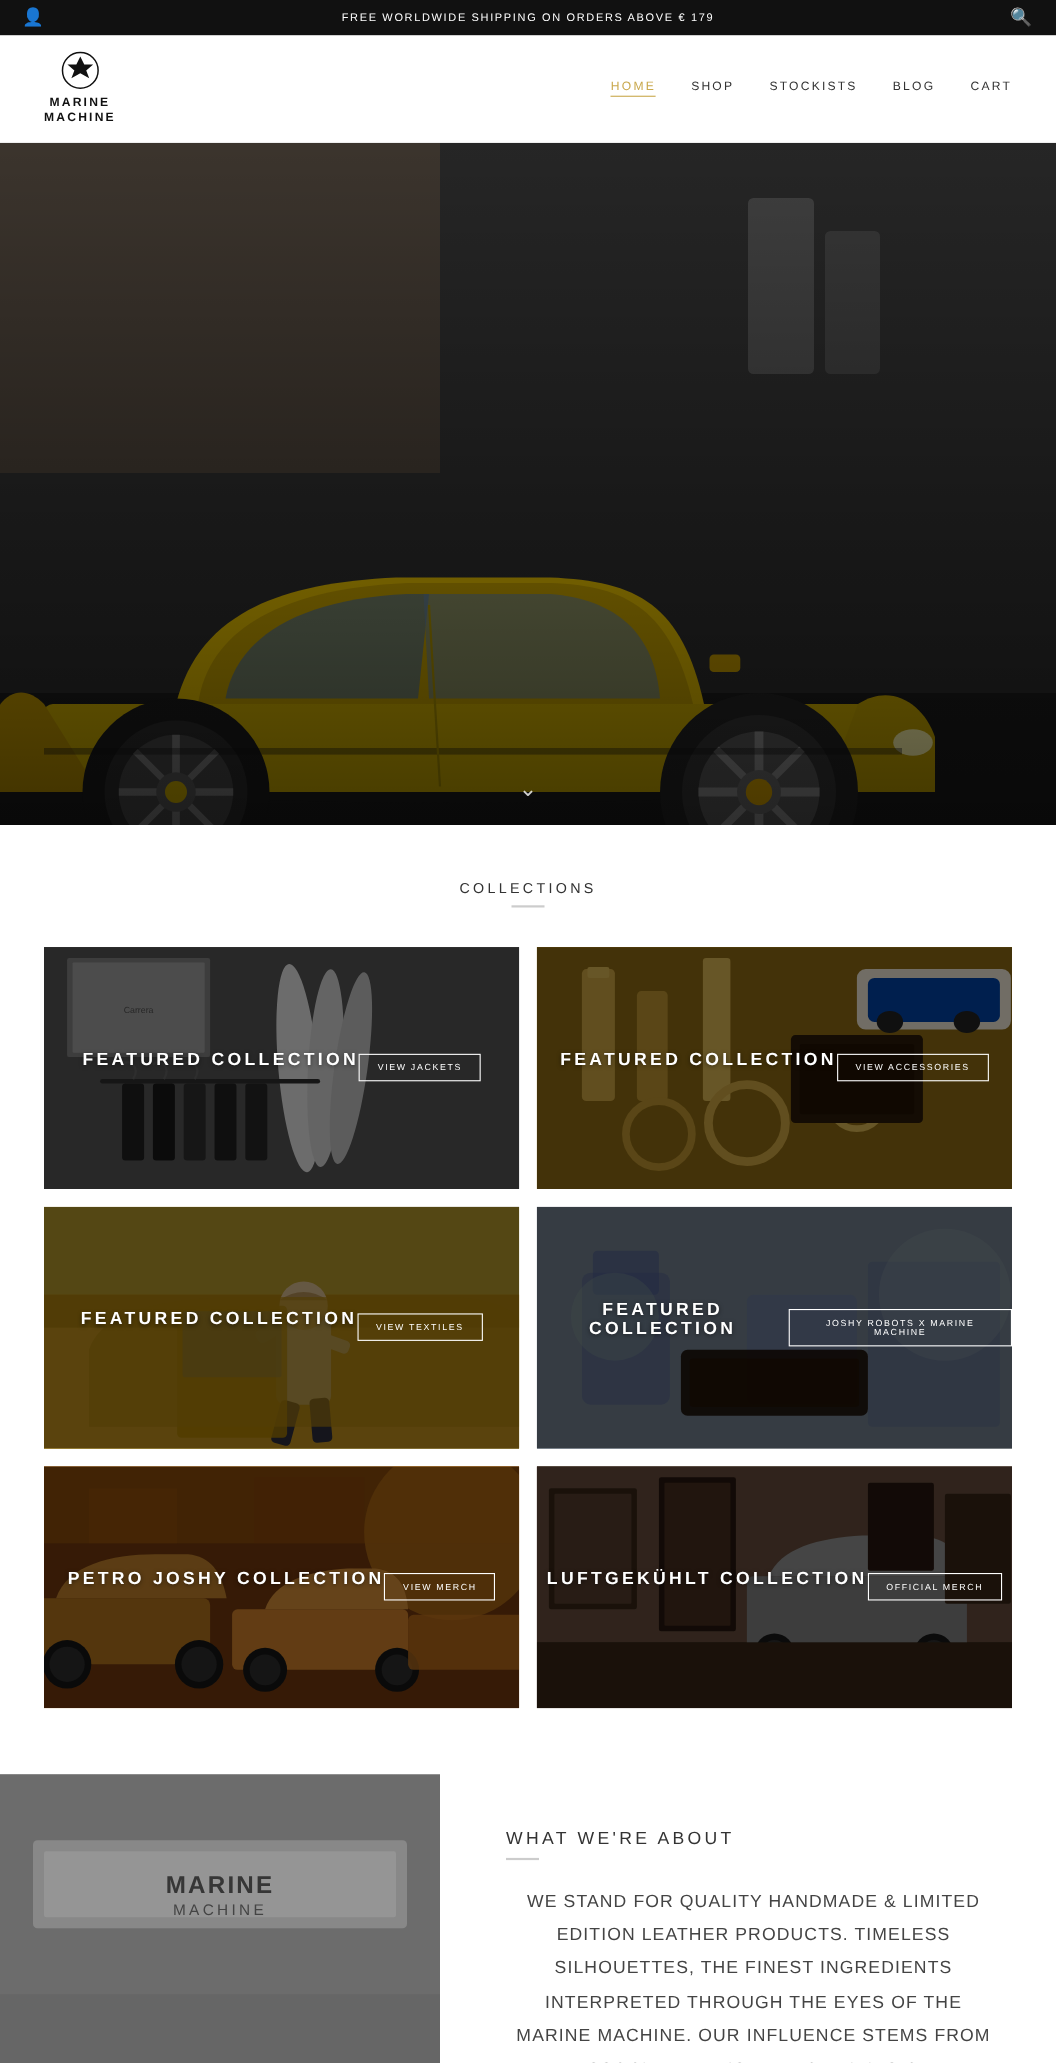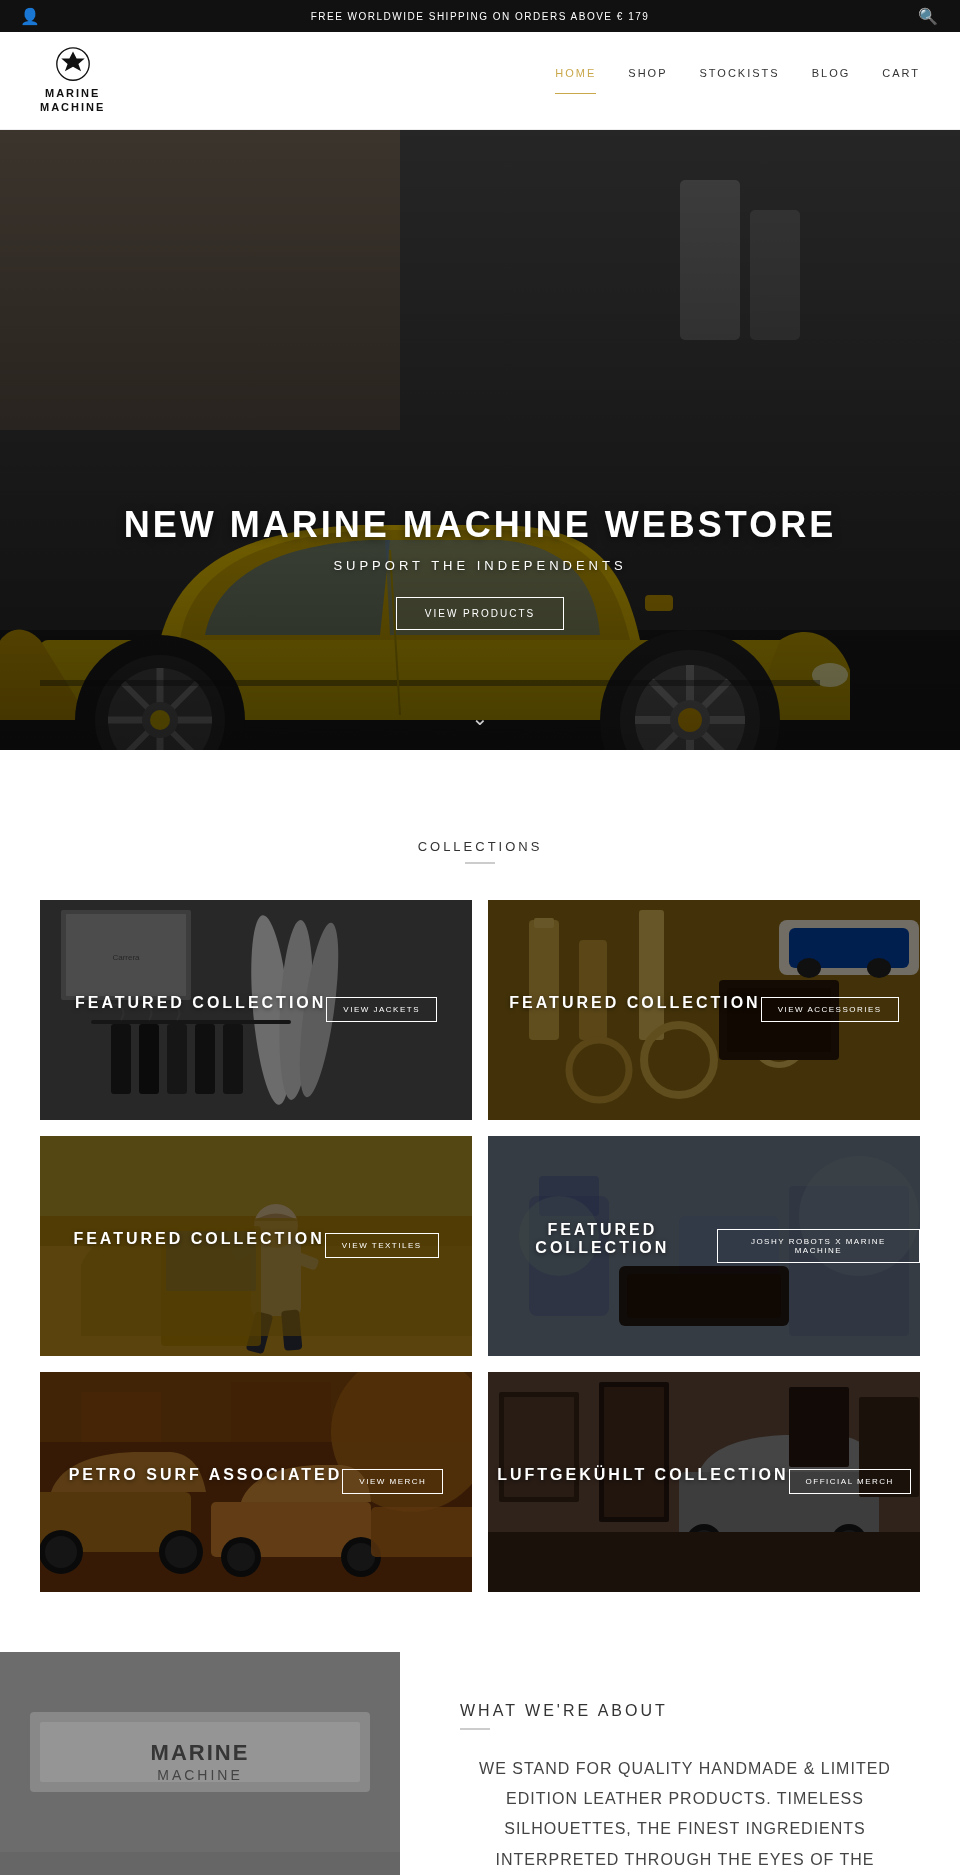--- a/index.html
+++ b/index.html
@@ -63,21 +63,21 @@
     nav a {
       font-size: 11px;
       letter-spacing: 2px;
       color: #333;
       text-decoration: none;
       font-weight: 500;
     }
     nav a.active {
       color: #c9a84c;
       border-bottom: 1px solid #c9a84c;
-      padding-bottom: 14px;
+      padding-bottom: 2px;
     }
 
     
     .hero {
       position: relative;
       width: 100%;
       height: 620px;
       overflow: hidden;
       background: #2a2a2a;
     }
@@ -120,21 +120,20 @@
       left: 50%;
       transform: translateX(-50%);
       color: #fff;
       font-size: 20px;
       opacity: 0.8;
     }
 
     
     .collections-section {
       padding: 50px 40px 40px;
-      margin-top: 39px;
     }
     .section-title {
       text-align: center;
       font-size: 13px;
       letter-spacing: 3px;
       color: #333;
       margin-bottom: 8px;
     }
     .section-divider {
       width: 30px;
@@ -348,25 +347,20 @@
         <linearGradient id="heroGrad" x1="0" y1="0" x2="0" y2="1">
           <stop offset="0%" stop-color="rgba(0,0,0,0.1)"></stop>
           <stop offset="60%" stop-color="rgba(0,0,0,0.45)"></stop>
           <stop offset="100%" stop-color="rgba(0,0,0,0.65)"></stop>
         </linearGradient>
       </defs>
       <rect width="960" height="620" fill="url(#heroGrad)"></rect>
     </svg>
   </div>
 
-  <div class="hero-content">
-    <div class="hero-title">NEW MARINE MACHINE WEBSTORE</div>
-    <div class="hero-subtitle">SUPPORT THE INDEPENDENTS</div>
-    <a href="#" class="hero-btn">VIEW PRODUCTS</a>
-  </div>
   <div class="hero-chevron">⌄</div>
 </section>
 
 <section class="collections-section">
   <div class="section-title">COLLECTIONS</div>
   <div class="section-divider"></div>
 
   <div class="collections-grid">
 
     <div class="collection-card card-jackets">
@@ -516,21 +510,21 @@
           <rect x="340" y="135" width="130" height="50" rx="5" fill="#d88020" opacity="0.8"></rect>
 
           <rect x="0" y="0" width="450" height="70" fill="#c07010" opacity="0.4"></rect>
           <rect x="50" y="20" width="80" height="50" fill="#b06010" opacity="0.5"></rect>
           <rect x="200" y="10" width="100" height="60" fill="#a05010" opacity="0.4"></rect>
 
           <rect width="450" height="220" fill="rgba(0,0,0,0.35)"></rect>
         </svg>
       </div>
       <div class="card-overlay">
-        <div class="card-title">PETRO SURF ASSOCIATED</div>
+        <div class="card-title">PETRO JOSHY COLLECTION</div>
         <div class="card-btn">VIEW MERCH</div>
       </div>
     </div>
 
     <div class="collection-card card-luftgekuhlt">
       <div class="card-bg">
         <svg width="100%" height="100%" viewBox="0 0 450 220" preserveAspectRatio="xMidYMid slice">
           <rect width="450" height="220" fill="#4a3828"></rect>
 
           <rect x="0" y="0" width="450" height="160" fill="#6a5040"></rect>

